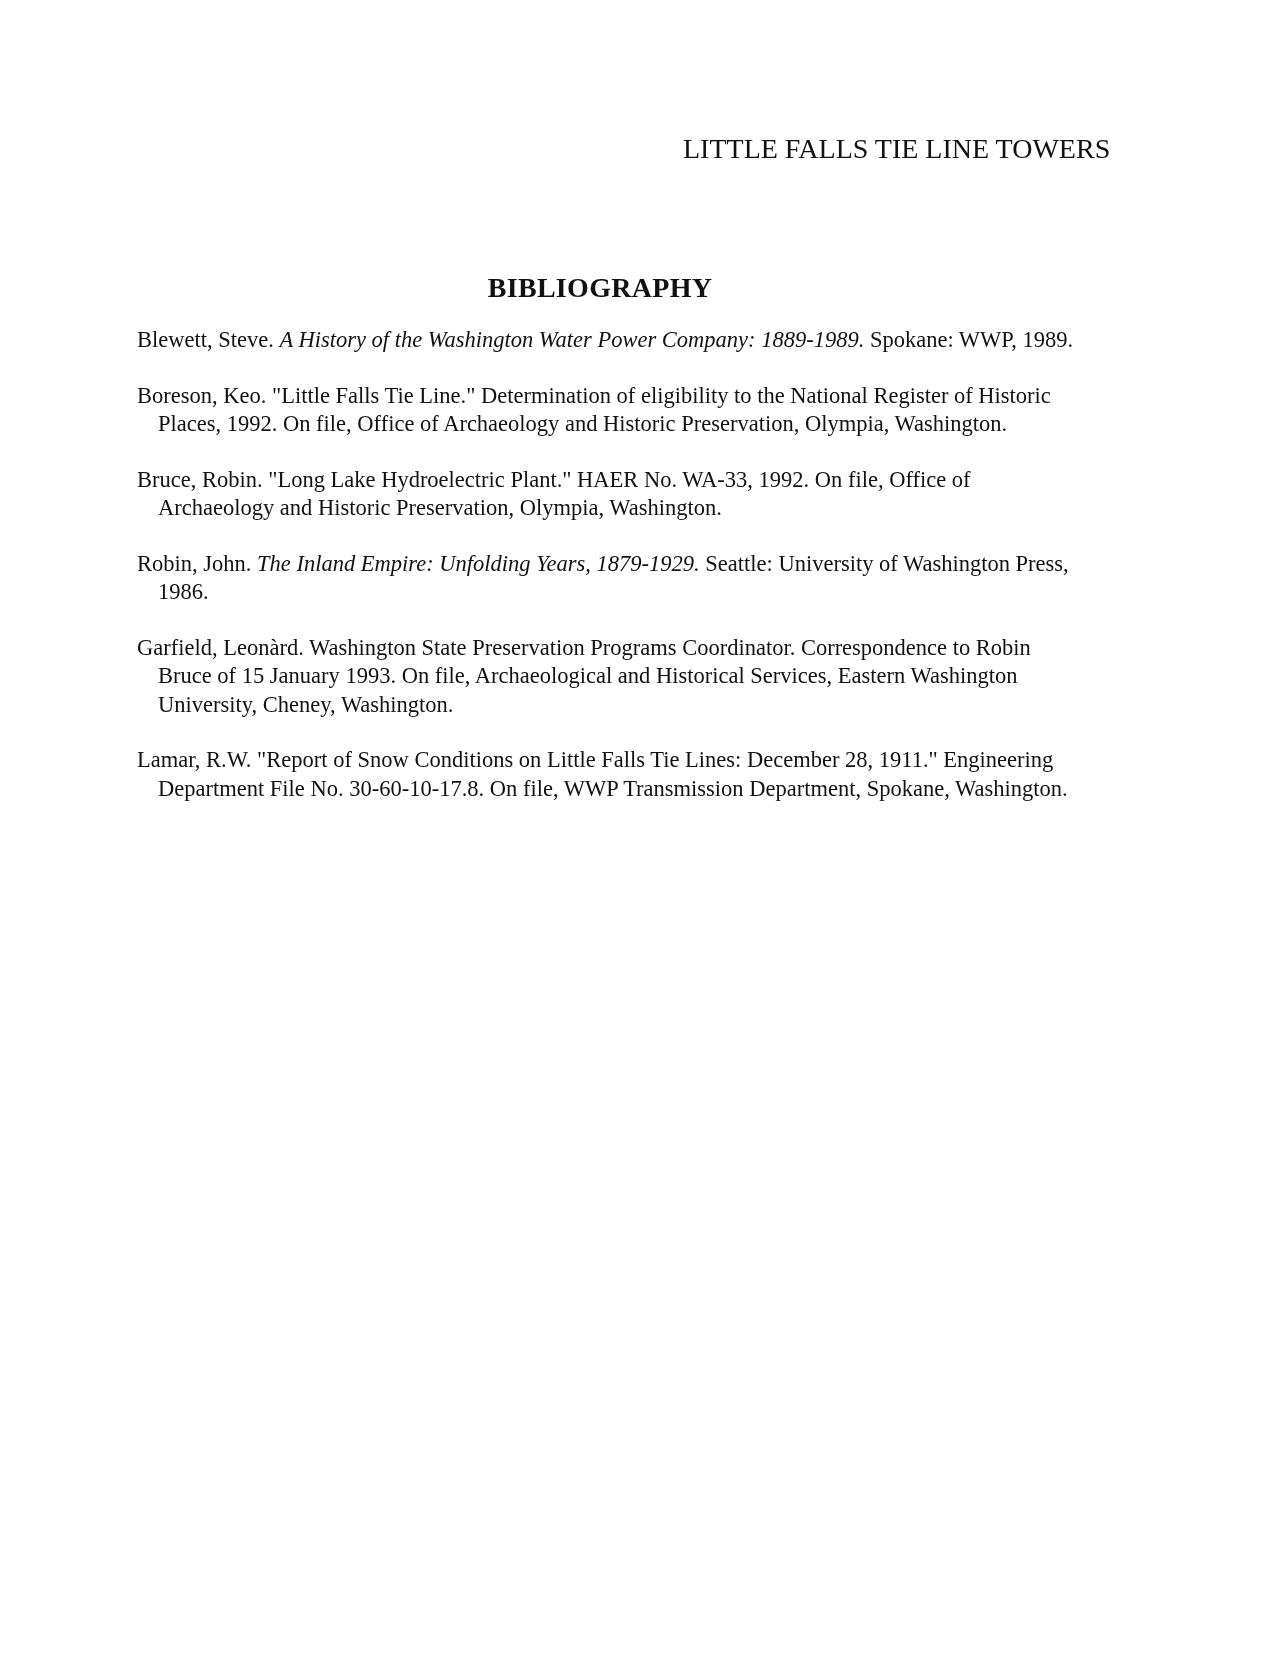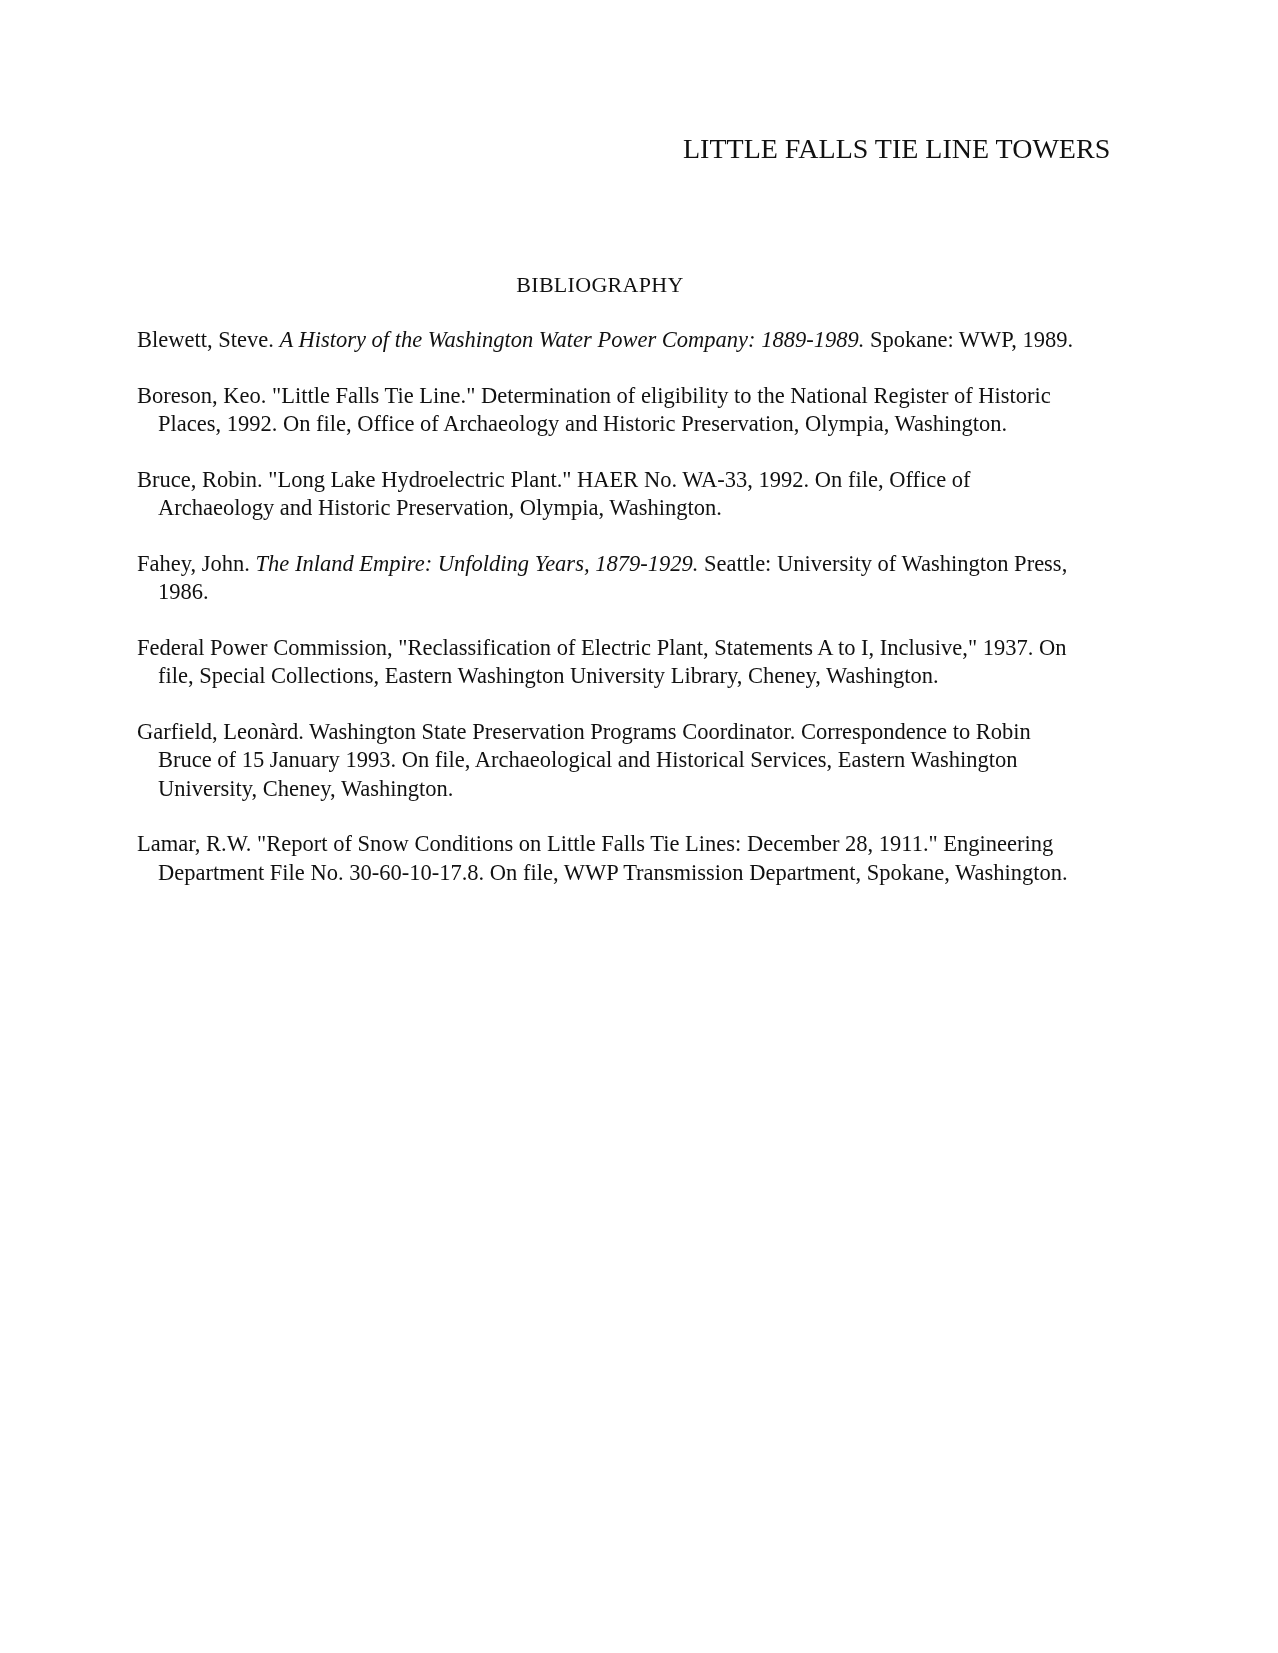--- a/index.html
+++ b/index.html
@@ -8,21 +8,21 @@
     font-family: "Liberation Serif", "DejaVu Serif", serif;
     color: #111111;
   }
   .header {
     position: absolute; left: 683px; top: 134px;
     font-size: 28px; line-height: 29px;
   }
   .header .l2, .header .l3 { padding-left: 190px; }
   .title {
     position: absolute; left: 0; width: 1200px; top: 272px;
-    text-align: center; font-weight: normal; font-size: 22px;
+    text-align: center; font-weight: bold; font-size: 28px;
     letter-spacing: 0.3px;
   }
   .entries { position: absolute; left: 137px; top: 326px; width: 940px; }
   .entry {
     font-size: 22.5px; line-height: 28.5px;
     padding-left: 21px; text-indent: -21px;
     margin-bottom: 27px;
   }
   .entry i { font-style: italic; text-align: center; }
 </style>
@@ -32,17 +32,16 @@
 <div class="header">
   <div class="l1">LITTLE FALLS TIE LINE TOWERS</div>
 </div>
 
 <div class="title">BIBLIOGRAPHY</div>
 
 <div class="entries">
   <div class="entry"><span>Blewett, Steve. </span><i>A History of the Washington Water Power Company: 1889-1989.</i><span>  Spokane: WWP, 1989.</span></div>
   <div class="entry"><span>Boreson, Keo. "Little Falls Tie Line."  Determination of eligibility to the National Register of Historic Places, 1992.  On file, Office of Archaeology and Historic Preservation, Olympia, Washington.</span><i></i><span></span></div>
   <div class="entry"><span>Bruce, Robin. "Long Lake Hydroelectric Plant."  HAER No. WA-33, 1992.  On file, Office of Archaeology and Historic Preservation, Olympia, Washington.</span><i></i><span></span></div>
-  <div class="entry"><span>Fahey, John. </span><i>The Inland Empire: Unfolding Years, 1879-1929.</i><span>  Seattle: University of Washington Press, 1986.</span></div>
-  <div class="entry"><span>Federal Power Commission, "Reclassification of Electric Plant, Statements A to I, Inclusive," 1937.  On file, Special Collections, Eastern Washington University Library, Cheney, Washington.</span><i></i><span></span></div>
+  <div class="entry"><span>Robin, John. </span><i>The Inland Empire: Unfolding Years, 1879-1929.</i><span>  Seattle: University of Washington Press, 1986.</span></div>
   <div class="entry"><span>Garfield, Leonàrd. Washington State Preservation Programs Coordinator.  Correspondence to Robin Bruce of 15 January 1993.  On file, Archaeological and Historical Services, Eastern Washington University, Cheney, Washington.</span><i></i><span></span></div>
   <div class="entry"><span>Lamar, R.W.  "Report of Snow Conditions on Little Falls Tie Lines: December 28, 1911." Engineering Department File No. 30-60-10-17.8.  On file, WWP Transmission Department, Spokane, Washington.</span><i></i><span></span></div>
 </div>
 
 </body></html>

